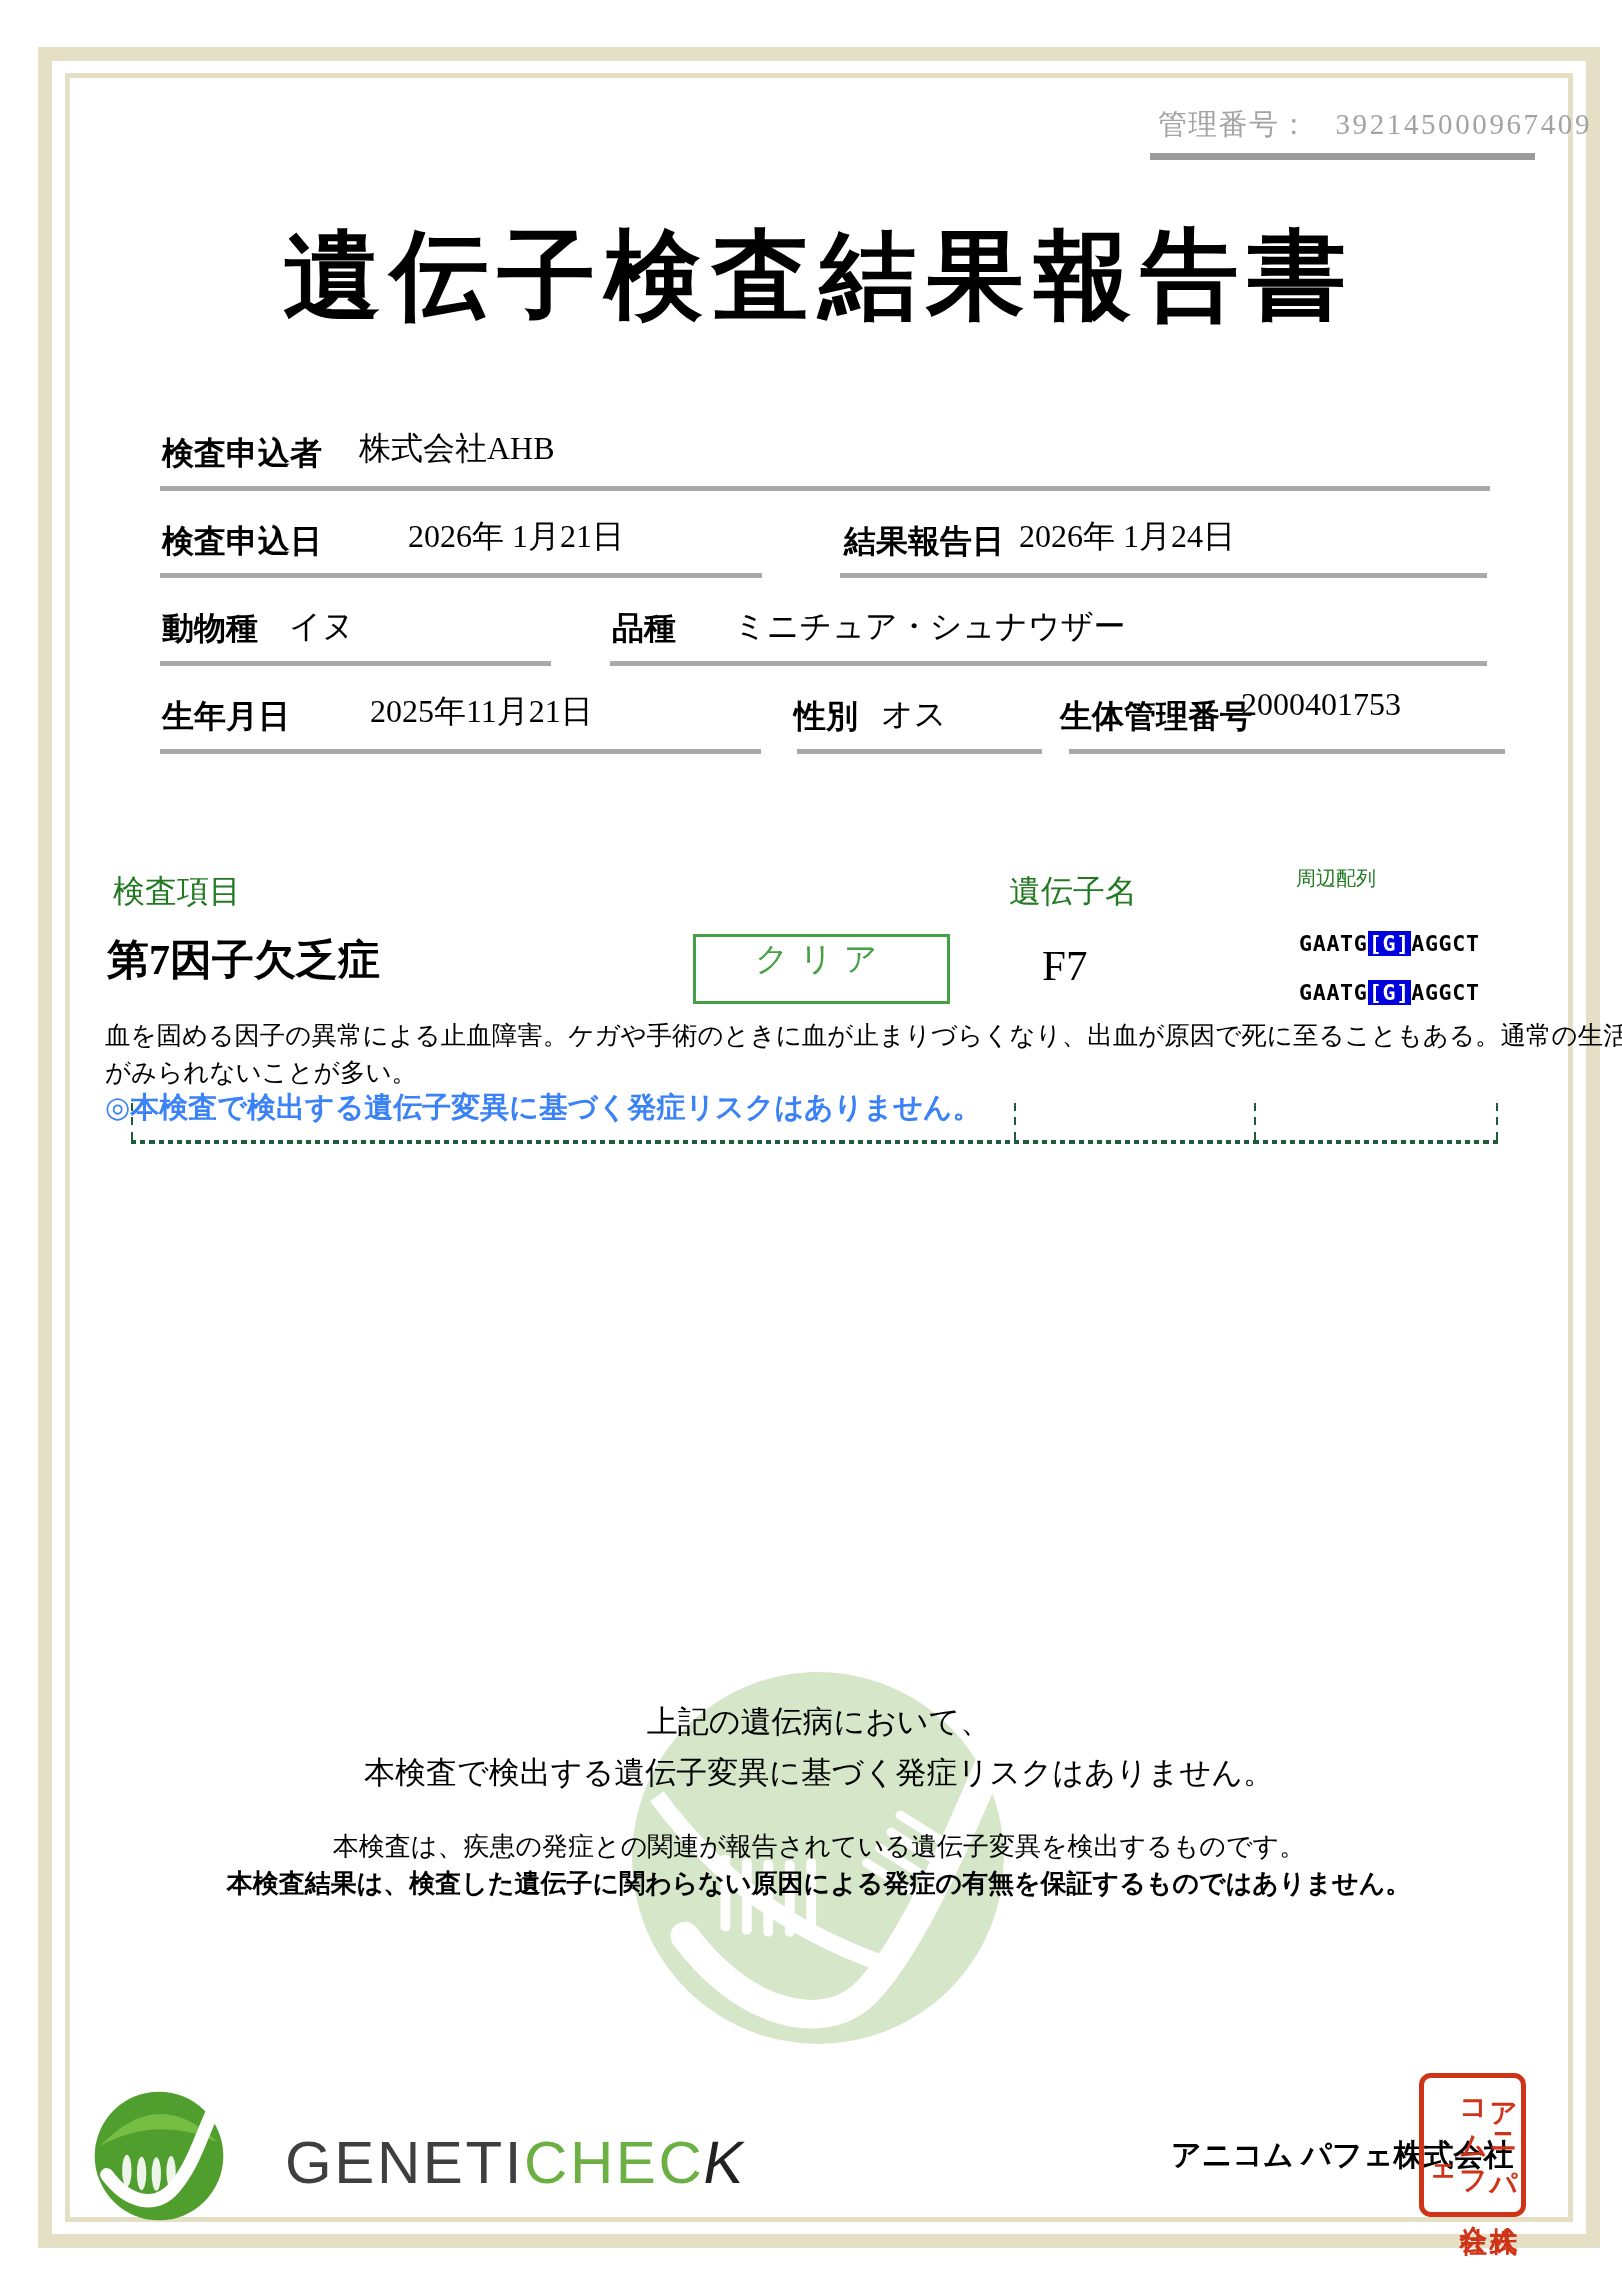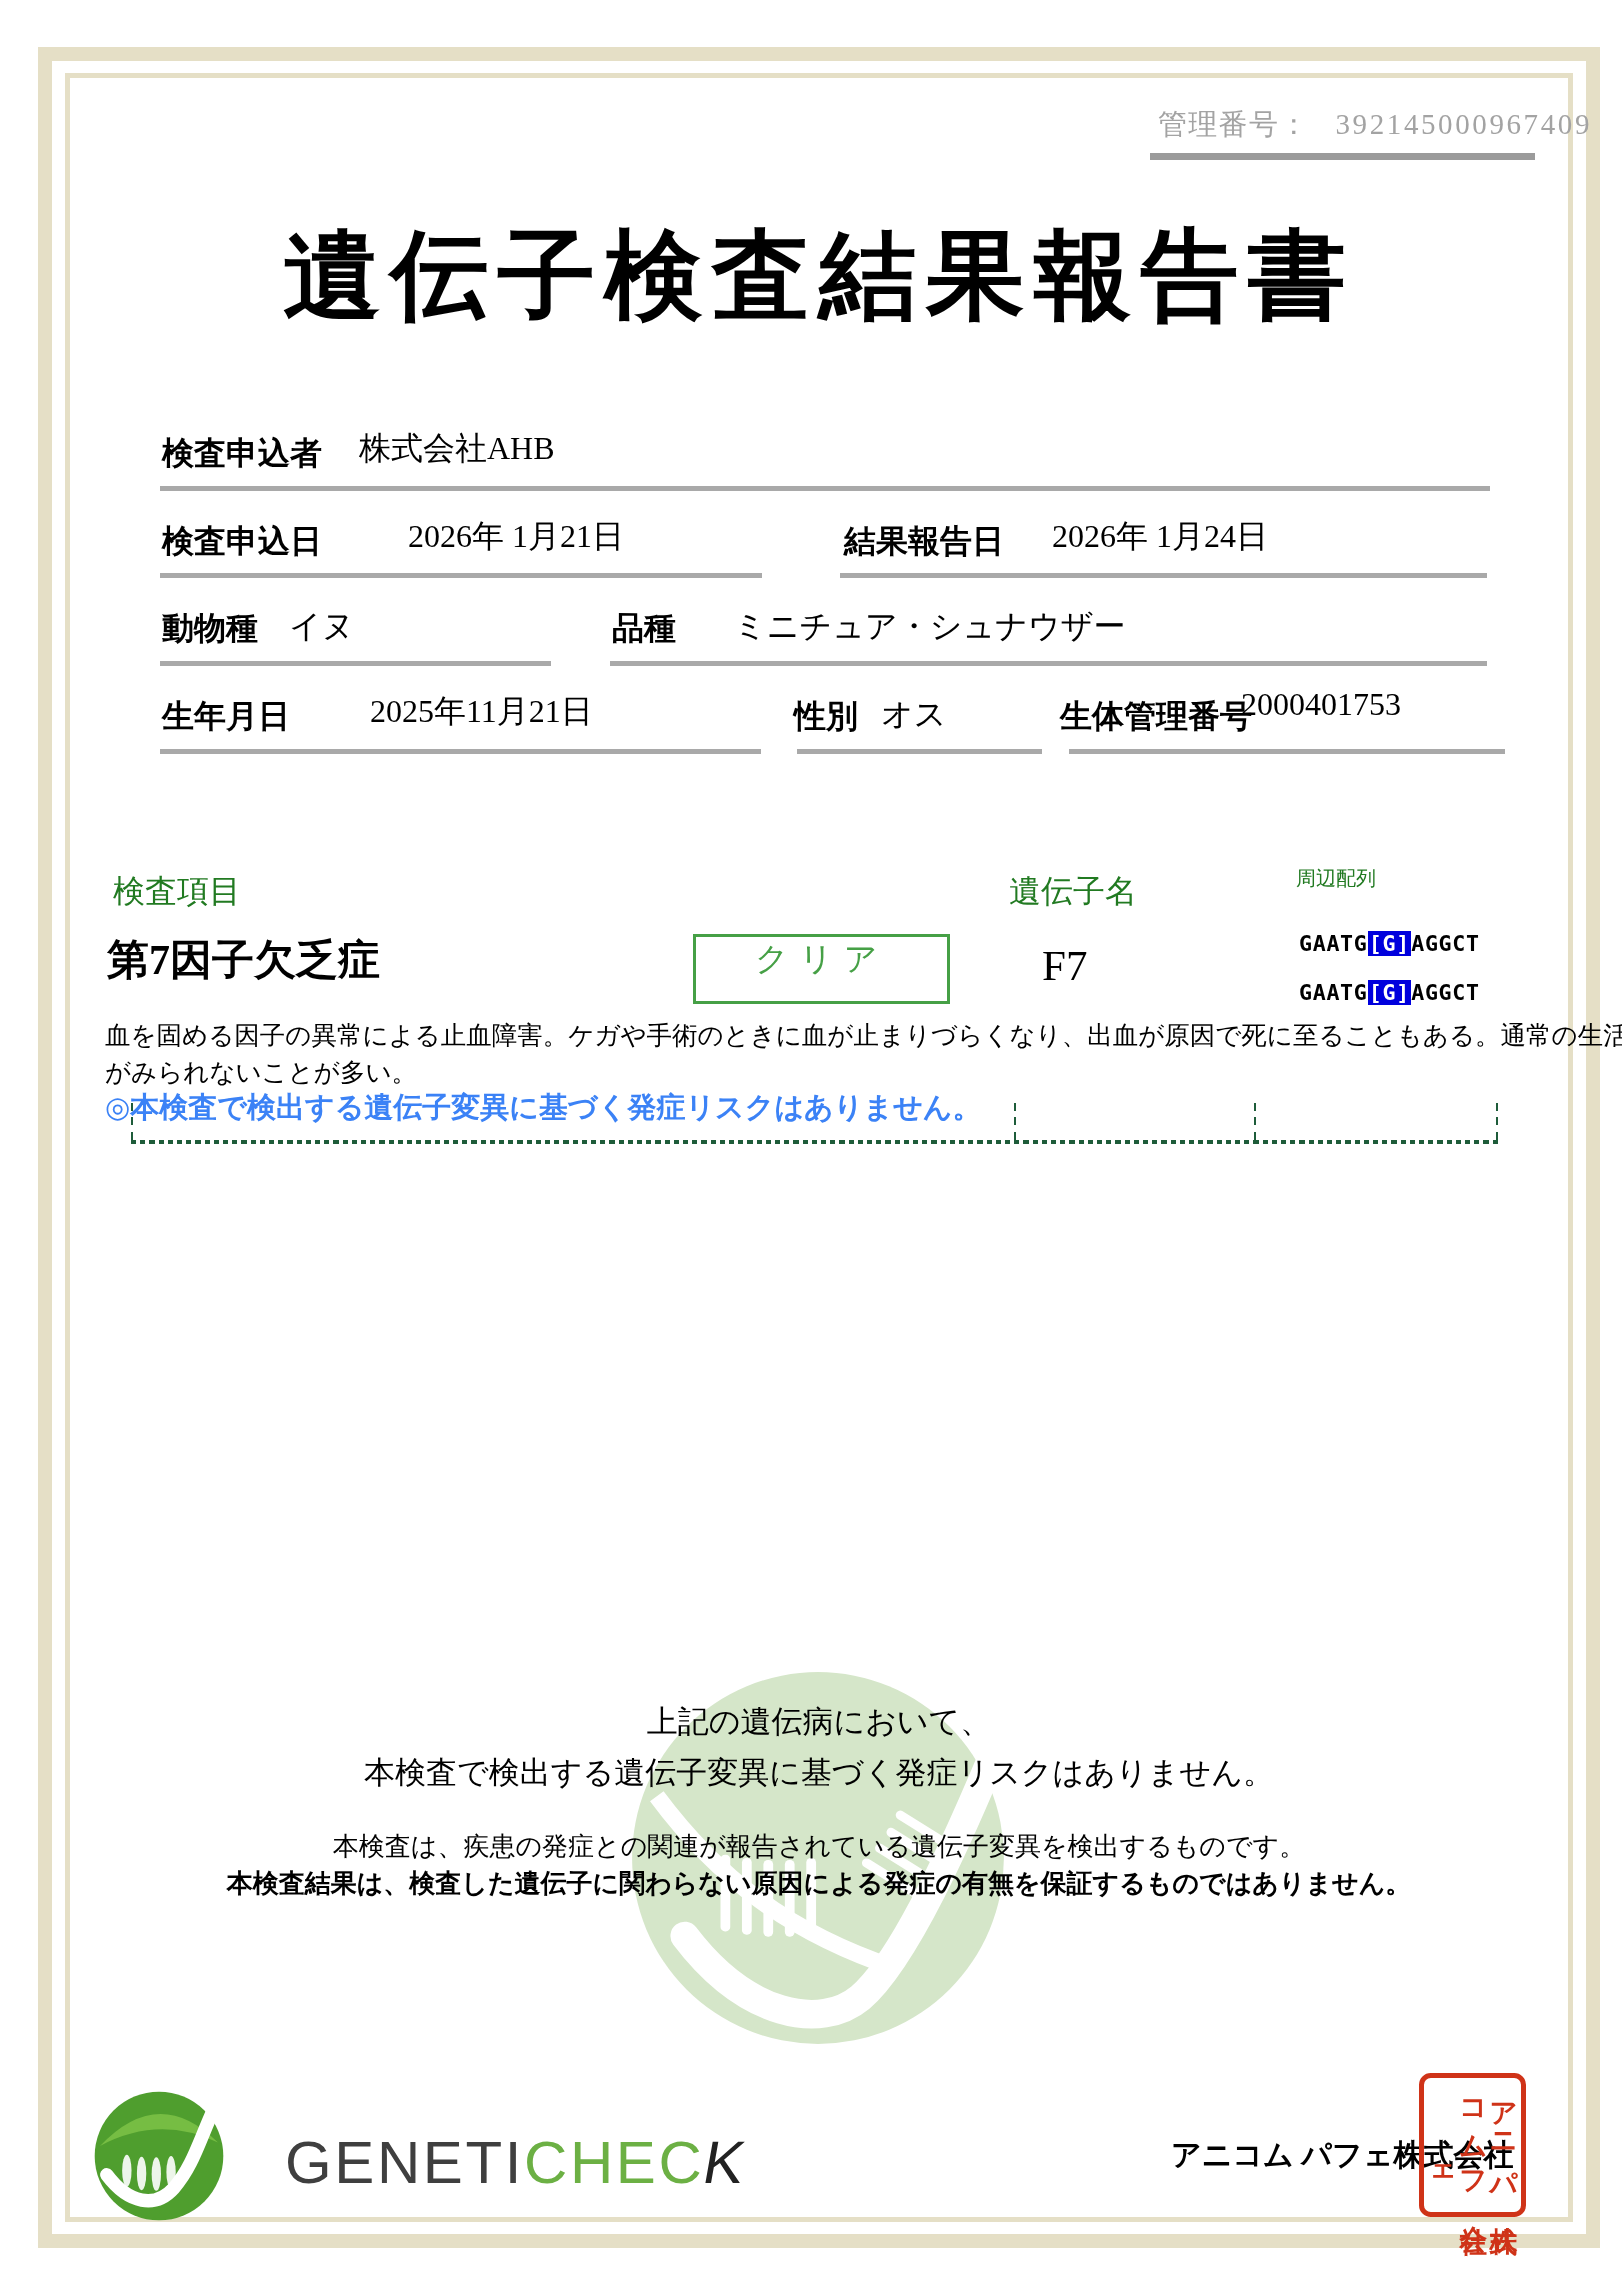--- a/index.html
+++ b/index.html
@@ -86,21 +86,21 @@
   <h1 class="abs title z2" style="left:0;top:211px;">遺伝子検査結果報告書</h1>
 
   <span class="abs lbl" style="left:162px;top:432px;">検査申込者</span>
   <span class="abs val" style="left:359px;top:427px;">株式会社AHB</span>
   <div class="abs uline" style="left:160px;top:486px;width:1330px;"></div>
 
   <span class="abs lbl" style="left:162px;top:520px;">検査申込日</span>
   <span class="abs val" style="left:368px;top:515px;margin-left:40px;">2026年 1月21日</span>
   <div class="abs uline" style="left:160px;top:573px;width:602px;"></div>
   <span class="abs lbl" style="left:844px;top:520px;">結果報告日</span>
-  <span class="abs val" style="left:1019px;top:515px;margin-left:33px;">2026年 1月24日</span>
+  <span class="abs val" style="left:1019px;top:515px;">2026年 1月24日</span>
   <div class="abs uline" style="left:840px;top:573px;width:647px;"></div>
 
   <span class="abs lbl" style="left:162px;top:607px;">動物種</span>
   <span class="abs val" style="left:289px;top:605px;">イヌ</span>
   <div class="abs uline" style="left:160px;top:661px;width:391px;"></div>
   <span class="abs lbl" style="left:612px;top:607px;">品種</span>
   <span class="abs val" style="left:734px;top:605px;">ミニチュア・シュナウザー</span>
   <div class="abs uline" style="left:610px;top:661px;width:877px;"></div>
 
   <span class="abs lbl" style="left:162px;top:695px;">生年月日</span>

